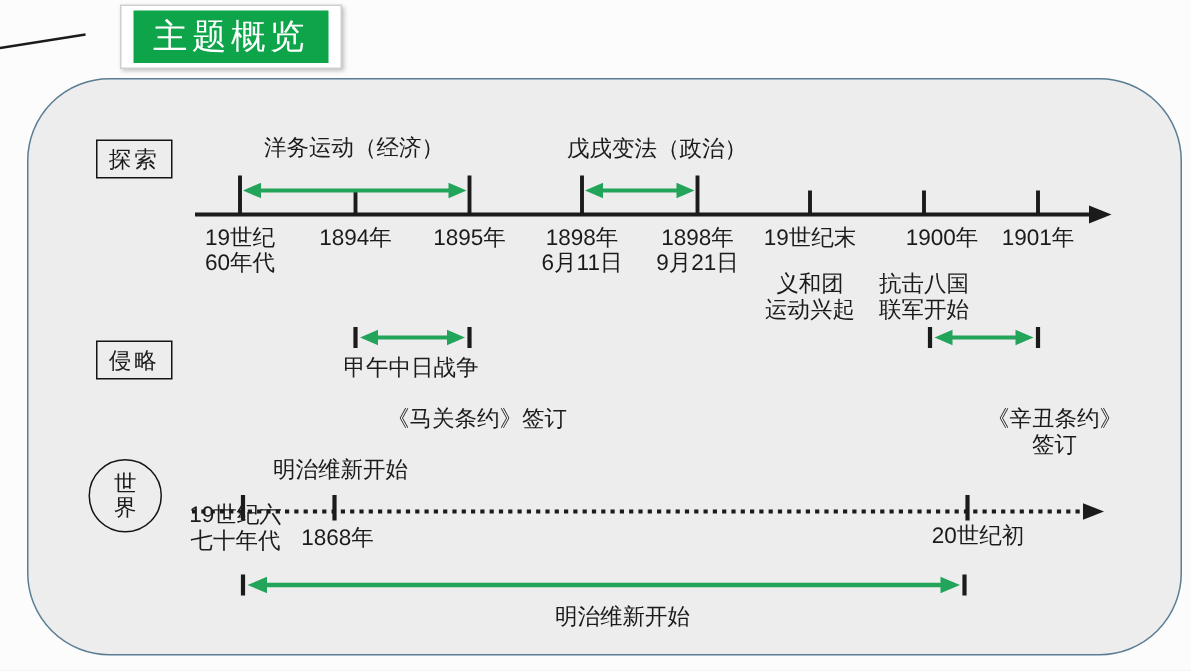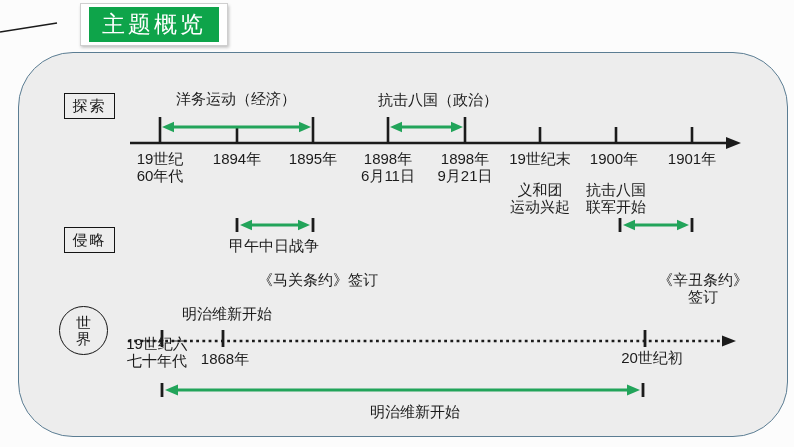--- a/index.html
+++ b/index.html
@@ -112,32 +112,32 @@
       <line x1="162" y1="383" x2="162" y2="397" stroke="#1b1b1b" stroke-width="2.8"></line>
       <line x1="643" y1="383" x2="643" y2="397" stroke="#1b1b1b" stroke-width="2.8"></line>
       <line x1="175" y1="390" x2="630" y2="390" stroke="#22a45a" stroke-width="3"></line>
       <polygon points="165,390 178,384.5 178,395.5" fill="#22a45a"></polygon>
       <polygon points="640,390 627,384.5 627,395.5" fill="#22a45a"></polygon>
     </g>
   </svg>
 
   <div class="tagbox" style="left:64px;top:93px;">探索</div>
   <div class="lbl" style="left:236px;top:91px;font-family:Liberation Serif, serif;">洋务运动（经济）</div>
-  <div class="lbl" style="left:438px;top:91px;">抗击八国（政治）</div>
+  <div class="lbl" style="left:438px;top:91px;">戊戌变法（政治）</div>
 
   <div class="lbl" style="left:160px;top:150px;">19世纪
 60年代</div>
   <div class="lbl" style="left:237px;top:150px;">1894年</div>
   <div class="lbl" style="left:313px;top:150px;">1895年</div>
   <div class="lbl" style="left:388px;top:150px;">1898年
 6月11日</div>
   <div class="lbl" style="left:465px;top:150px;">1898年
 9月21日</div>
   <div class="lbl" style="left:540px;top:150px;">19世纪末</div>
-  <div class="lbl" style="left:614px;top:150px;">1900年</div>
+  <div class="lbl" style="left:628px;top:150px;">1900年</div>
   <div class="lbl" style="left:692px;top:150px;">1901年</div>
   <div class="lbl" style="left:540px;top:181px;">义和团
 运动兴起</div>
   <div class="lbl" style="left:616px;top:181px;">抗击八国
 联军开始</div>
 
   <div class="tagbox" style="left:64px;top:227px;">侵略</div>
   <div class="lbl" style="left:318px;top:271px;">《马关条约》签订</div>
   <div class="lbl" style="left:274px;top:237px;">甲午中日战争</div>
   <div class="lbl" style="left:703px;top:271px;">《辛丑条约》签订</div>

